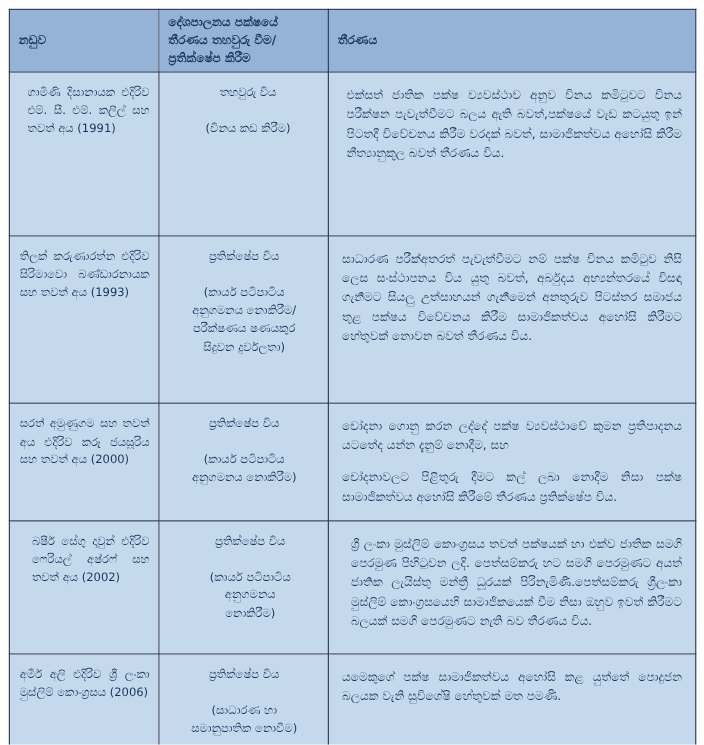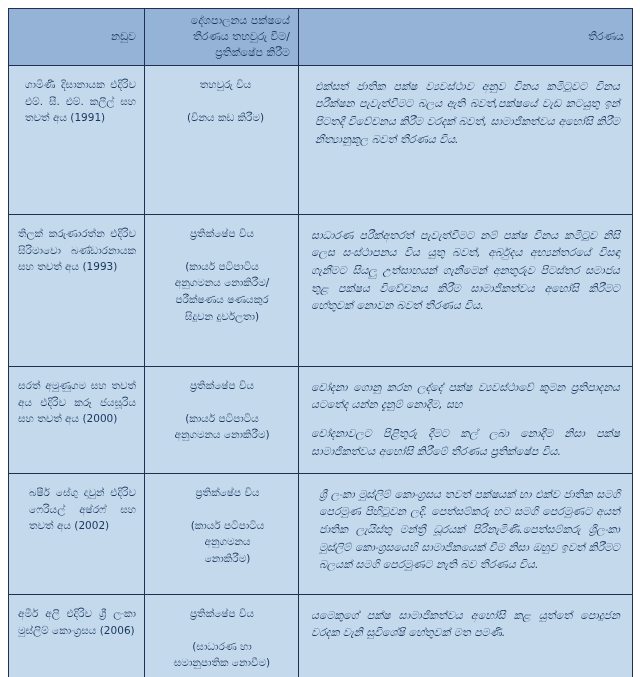--- a/index.html
+++ b/index.html
@@ -31,44 +31,43 @@
     border: 1px solid #1f3050;
     color: #17365d;
     vertical-align: top;
     padding: 10px 8px 8px 9px;
     font-size: 10.5px;
     line-height: 1.6;
     overflow: hidden;
   }
   .decision-table th {
     background: #95b3d7;
-    text-align: right;
+    text-align: left;
     vertical-align: middle;
-    font-weight: normal;
+    font-weight: bold;
     font-size: 11px;
     line-height: 1.45;
     height: 47px;
     padding: 4px 8px;
   }
   .decision-table td {
     background: #c5d9ec;
   }
   td.case-cell {
     text-align: justify;
   }
   td.verdict-cell {
     text-align: center;
   }
   td.decision-cell {
     font-size: 11px;
     text-align: justify;
     padding-top: 12px;
     padding-left: 12px;
     padding-right: 12px;
-    font-style: italic;
   }
   .verdict-line { margin: 0 0 6px 0; }
   .verdict-note { margin: 16px; }
   .para { margin: 0 0 11px 0; }
   .para:last-child { margin-bottom: 0; }
 
   tr.r1 td { height: 128px; padding-left: 16px; }
   tr.r2 td { height: 131px; }
   tr.r3 td { height: 86px; }
   tr.r4 td { height: 100px; padding-left: 20px; }
@@ -133,19 +132,19 @@
           <p class="para">ශ්‍රී ලංකා මුස්ලිම් කොංග්‍රසය තවත් පක්ෂයක් හා එක්ව ජාතික සමගි පෙරමුණ පිහිටුවන ලදි. පෙත්සම්කරු හට සමගි පෙරමුණට අයත් ජාතික ලැයිස්තු මන්ත්‍රී ධූරයක් පිරිනැමිණි.පෙත්සම්කරු ශ්‍රීලංකා මුස්ලිම් කොංග්‍රසයෙහි සාමාජිකයෙක් වීම නිසා ඔහුව ඉවත් කිරීමට බලයක් සමගි පෙරමුණට නැති බව තීරණය විය.</p>
         </td>
       </tr>
       <tr class="r5">
         <td class="case-cell">අමීර් අලි එදිරිව ශ්‍රී ලංකා මුස්ලිම් කොංග්‍රසය (2006)</td>
         <td class="verdict-cell">
           <p class="verdict-line">ප්‍රතික්ෂේප විය</p>
           <p class="verdict-note">(සාධාරණ හා සමානුපාතික නොවීම)</p>
         </td>
         <td class="decision-cell">
-          <p class="para">යමෙකුගේ පක්ෂ සාමාජිකත්වය අහෝසි කළ යුත්තේ පොදුජන වරදක වැනි සුවිශේෂි හේතුවක් මත පමණි.</p>
+          <p class="para">යමෙකුගේ පක්ෂ සාමාජිකත්වය අහෝසි කළ යුත්තේ පොදුජන බලයක වැනි සුවිශේෂි හේතුවක් මත පමණි.</p>
         </td>
       </tr>
 
     </tbody>
   </table>
 </div>
 
 </body></html>

